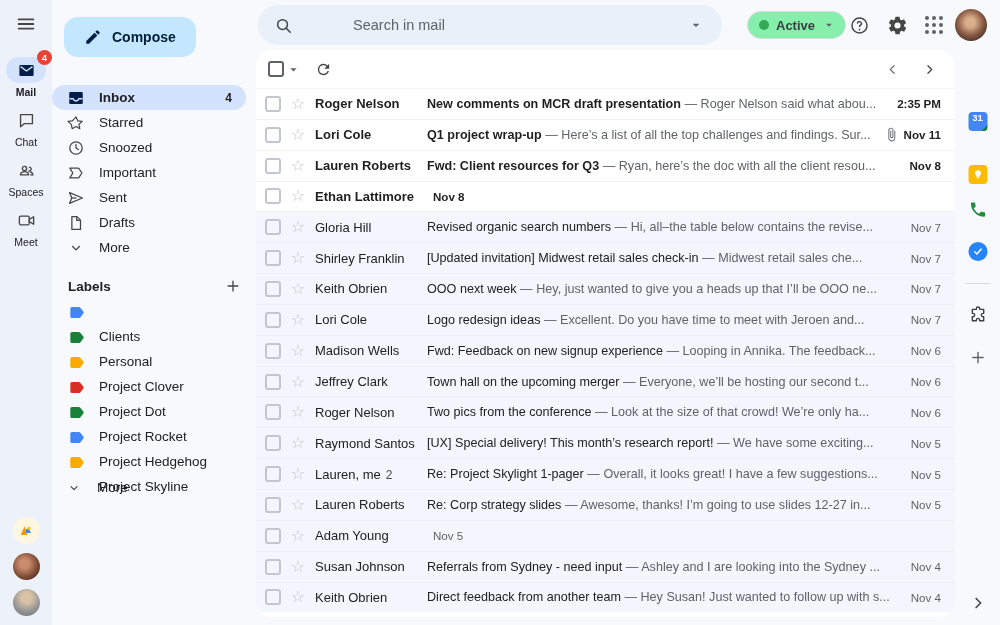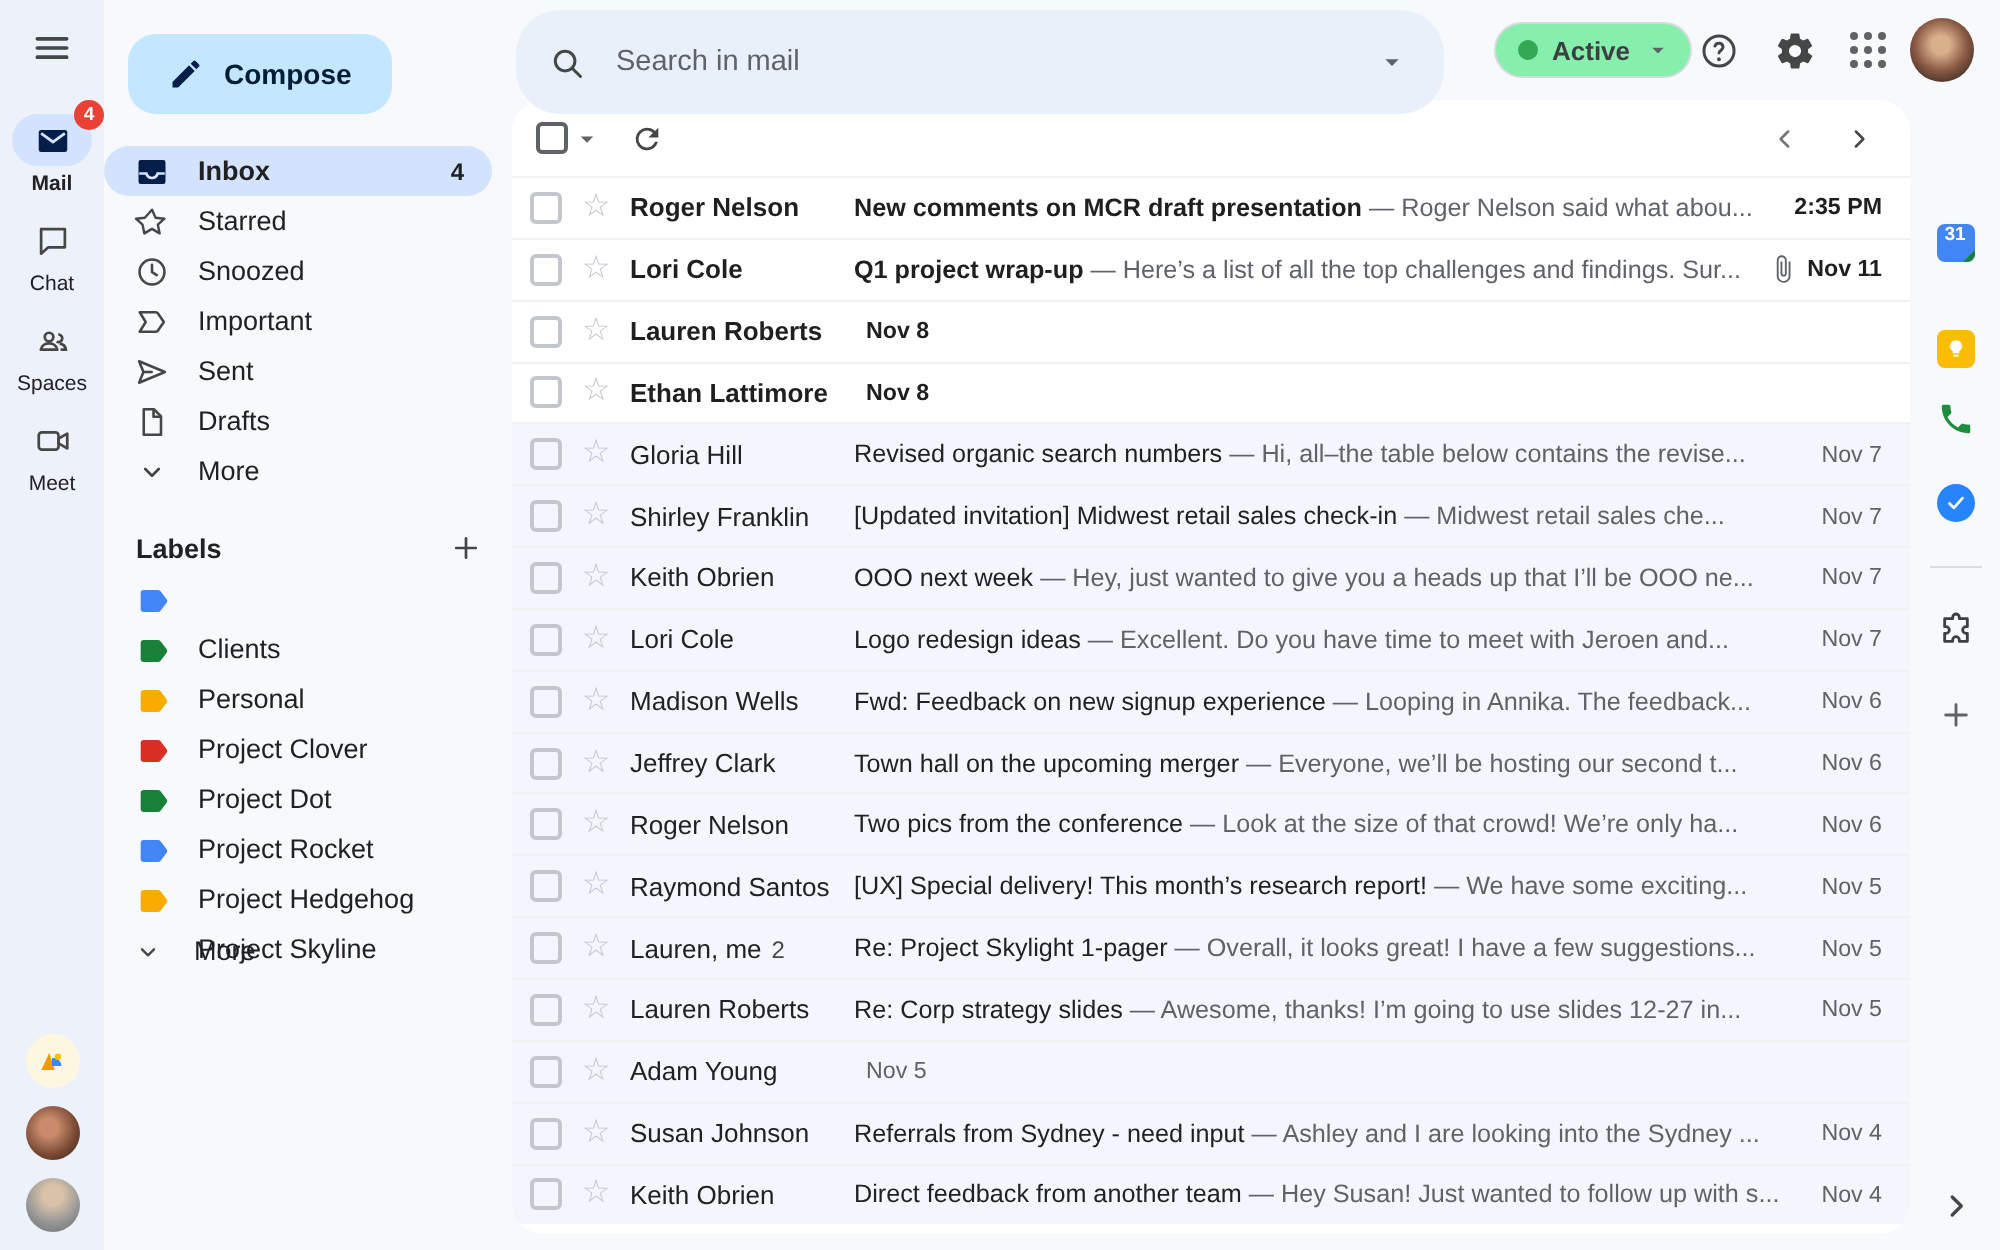--- a/index.html
+++ b/index.html
@@ -24,41 +24,41 @@
   .av1 { background:radial-gradient(circle at 42% 40%, #c98b6b 20%, #7a4a35 60%, #3a241c 95%); }
   .av2 { background:radial-gradient(circle at 50% 32%, #d9c2a8 22%, #969696 60%, #6f7276 95%); }
 
   
   .sidebar { position:absolute; left:52px; top:0; width:204px; height:625px; z-index:2; }
   .gmail-logo { display:flex; align-items:center; margin:13px 0 0 16px; }
   .gmail-logo svg { width:30px; height:23px; }
   .gmail-logo .wordmark { font-size:21px; color:#5f6368; margin-left:9px; }
   .compose { display:inline-flex; align-items:center; gap:10px; margin:17px 0 0 12px; height:40px; padding:0 20px; background:#c2e7ff; border:none; border-radius:14px; font-family:inherit; font-size:14px; font-weight:bold; color:#001d35; cursor:pointer; }
   .compose svg { width:18px; height:18px; }
-  .nav { margin-top:16px; }
+  .nav { margin-top:28px; }
   .nav-item { display:flex; align-items:center; height:25px; padding-left:14px; margin-right:10px; border-radius:13px; font-size:13.5px; color:#202124; cursor:pointer; }
   .nav-item .nav-ic { width:20px; display:flex; justify-content:center; }
   .nav-item .nav-ic svg { width:18px; height:18px; }
   .nav-item .nav-label { margin-left:13px; }
   .nav-item .nav-count { margin-left:auto; margin-right:14px; font-size:12px; font-weight:bold; }
   .nav-item.active { background:#d3e3fd; }
   .nav-item.active .nav-label { font-weight:bold; }
   .labels-head { display:flex; align-items:center; margin:14px 14px 2px 16px; height:24px; }
   .labels-head .lh-text { font-size:13.5px; font-weight:bold; color:#202124; flex:1; }
   .labels-head svg { width:18px; height:18px; cursor:pointer; }
   .label-item { display:flex; align-items:center; height:25px; padding-left:16px; cursor:pointer; font-size:13.5px; color:#202124; }
   .label-item .tag { width:17px; display:flex; justify-content:center; }
   .label-item .tag svg { width:16px; height:13px; }
   .label-item .lab-name { margin-left:14px;margin-top:48px; }
   .label-more { display:flex; align-items:center; height:25px; padding-left:14px; font-size:13.5px; color:#202124; cursor:pointer; }
   .label-more svg { width:16px; height:16px; }
   .label-more span { margin-left:15px; }
 
   
-  .search { position:absolute; left:258px; top:5px; width:464px; height:52px; border-radius:22px; background:#e9f0fa; display:flex; align-items:center; padding:0 18px 0 16px; z-index:2; }
+  .search { position:absolute; left:258px; top:5px; width:464px; height:40px; border-radius:22px; background:#e9f0fa; display:flex; align-items:center; padding:0 18px 0 16px; z-index:2;gap:45px; }
   .search .s-ic svg { width:19px; height:19px; }
   .search .s-ph { margin-left:15px; font-size:14.5px; color:#5f6368; flex:1; }
   .search .s-caret svg { width:16px; height:16px; }
   .status-pill { position:absolute; left:747px; top:11px; height:28px; background:#86efac; border:1px solid #d7dbe0; border-radius:15px; display:flex; align-items:center; padding:0 9px 0 11px; gap:7px; cursor:pointer; z-index:2; }
   .status-dot { width:10px; height:10px; border-radius:50%; background:#34a853; }
   .status-text { font-size:13px; color:#3c4043; font-weight:bold; }
   .status-pill svg { width:14px; height:14px; }
   .icon-btn { position:absolute; top:13px; width:24px; height:24px; display:flex; align-items:center; justify-content:center; cursor:pointer; z-index:2; }
   .icon-btn svg { width:21px; height:21px; }
   .help-btn { left:847px; }
@@ -405,20 +405,21 @@
         <span class="rsender">Lori Cole</span>
         <span class="rsubj"><span class="subj">Q1 project wrap-up</span><span class="snip"> — Here’s a list of all the top challenges and findings. Sur...</span></span>
         <span class="rdate"><svg viewBox="0 0 24 24">
             <path fill="#5f6368" d="M16.5 6v11.5c0 2.21-1.79 4-4 4s-4-1.79-4-4V5a2.5 2.5 0 0 1 5 0v10.5c0 .55-.45 1-1 1s-1-.45-1-1V6H10v9.5a2.5 2.5 0 0 0 5 0V5c0-2.21-1.79-4-4-4S7 2.79 7 5v12.5c0 3.04 2.46 5.5 5.5 5.5s5.5-2.46 5.5-5.5V6h-1.5z"></path>
           </svg>Nov 11</span>
       </div>
       <div class="mrow unread">
         <span class="rcbx"></span>
         <span class="rstar">☆</span>
         <span class="rsender">Lauren Roberts</span>
+        <span class="rsubj"><span class="subj">Fwd: Client resources for Q3</span><span class="snip"> — Ryan, here’s the doc with all the client resou...</span></span>
         <span class="rdate">Nov 8</span>
       </div>
       <div class="mrow unread">
         <span class="rcbx"></span>
         <span class="rstar">☆</span>
         <span class="rsender">Ethan Lattimore</span>
         <span class="rdate">Nov 8</span>
       </div>
       <div class="mrow read">
         <span class="rcbx"></span>

